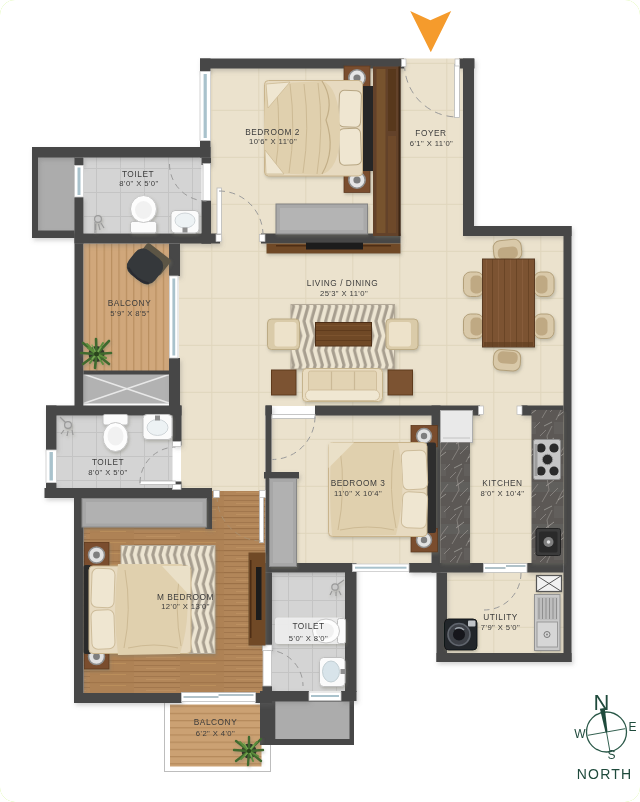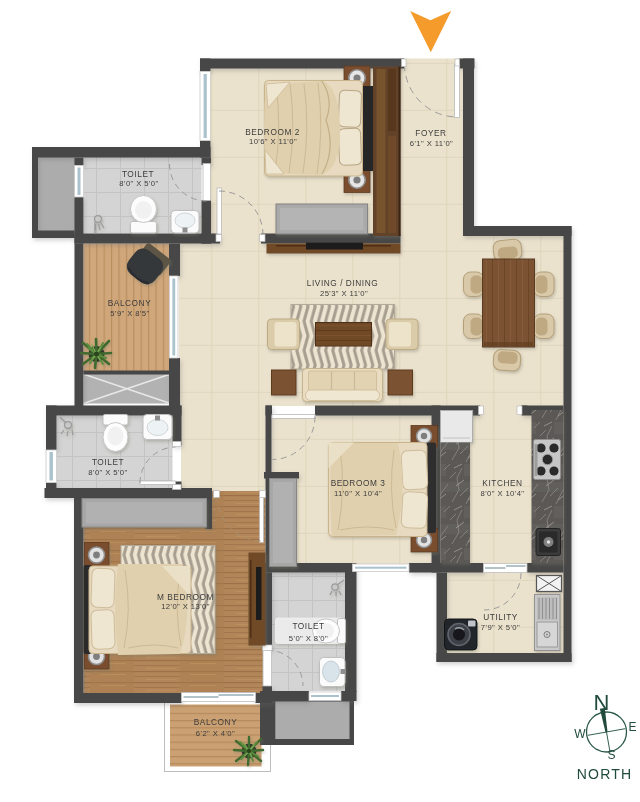--- a/index.html
+++ b/index.html
@@ -1,16 +1,16 @@
 <!DOCTYPE html>
 <html><head>
 <meta charset="utf-8">
 <style>
   html,body{margin:0;padding:0;background:#ffffff;}
-  .page{width:640px;height:802px;position:relative;overflow:hidden;background:#bef264;font-family:"Liberation Sans", sans-serif;}
+  .page{width:640px;height:802px;position:relative;overflow:hidden;background:#bef264;font-family:"Liberation Sans", sans-serif;border-radius:15px;}
   text{font-family:"Liberation Sans", sans-serif;fill:#3c3c3c;}
   .rn{font-size:8.3px;letter-spacing:0.55px;}
   .rd{font-size:7.7px;letter-spacing:0.4px;}
 </style>
 </head>
 <body>
 <div class="page">
 <svg width="640" height="802" viewBox="0 0 640 802" xmlns="http://www.w3.org/2000/svg">
 <defs>
   <pattern id="tile" width="47" height="47" patternUnits="userSpaceOnUse" patternTransform="translate(23.3,15.8)">

